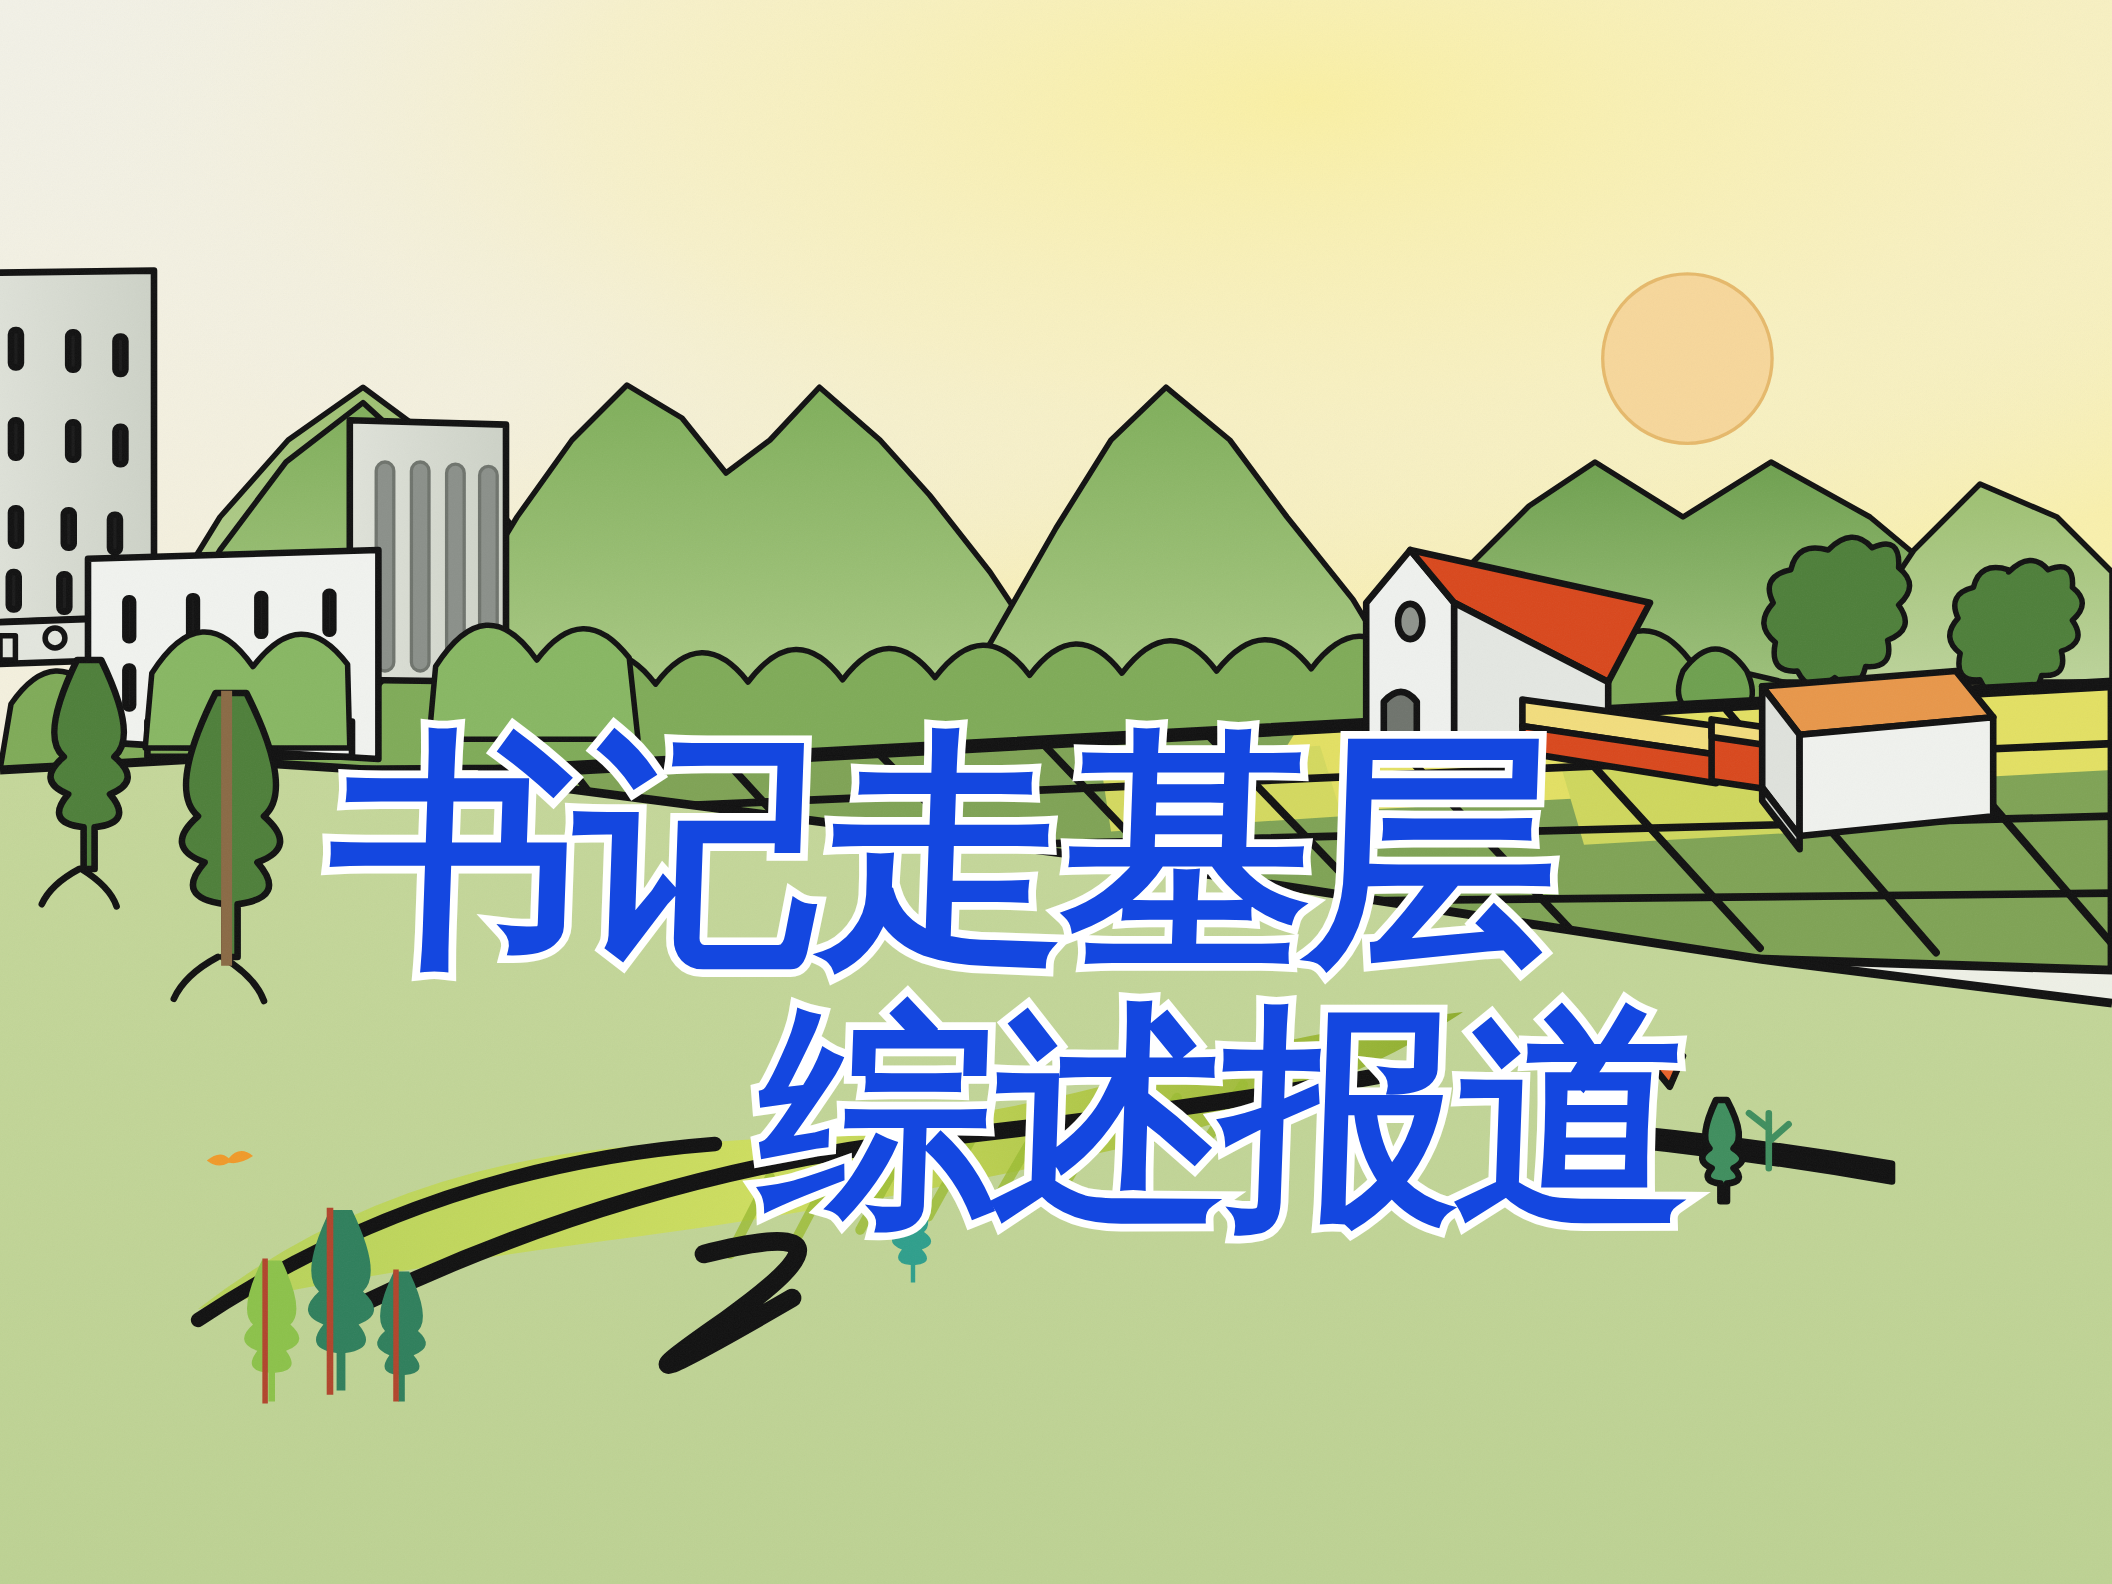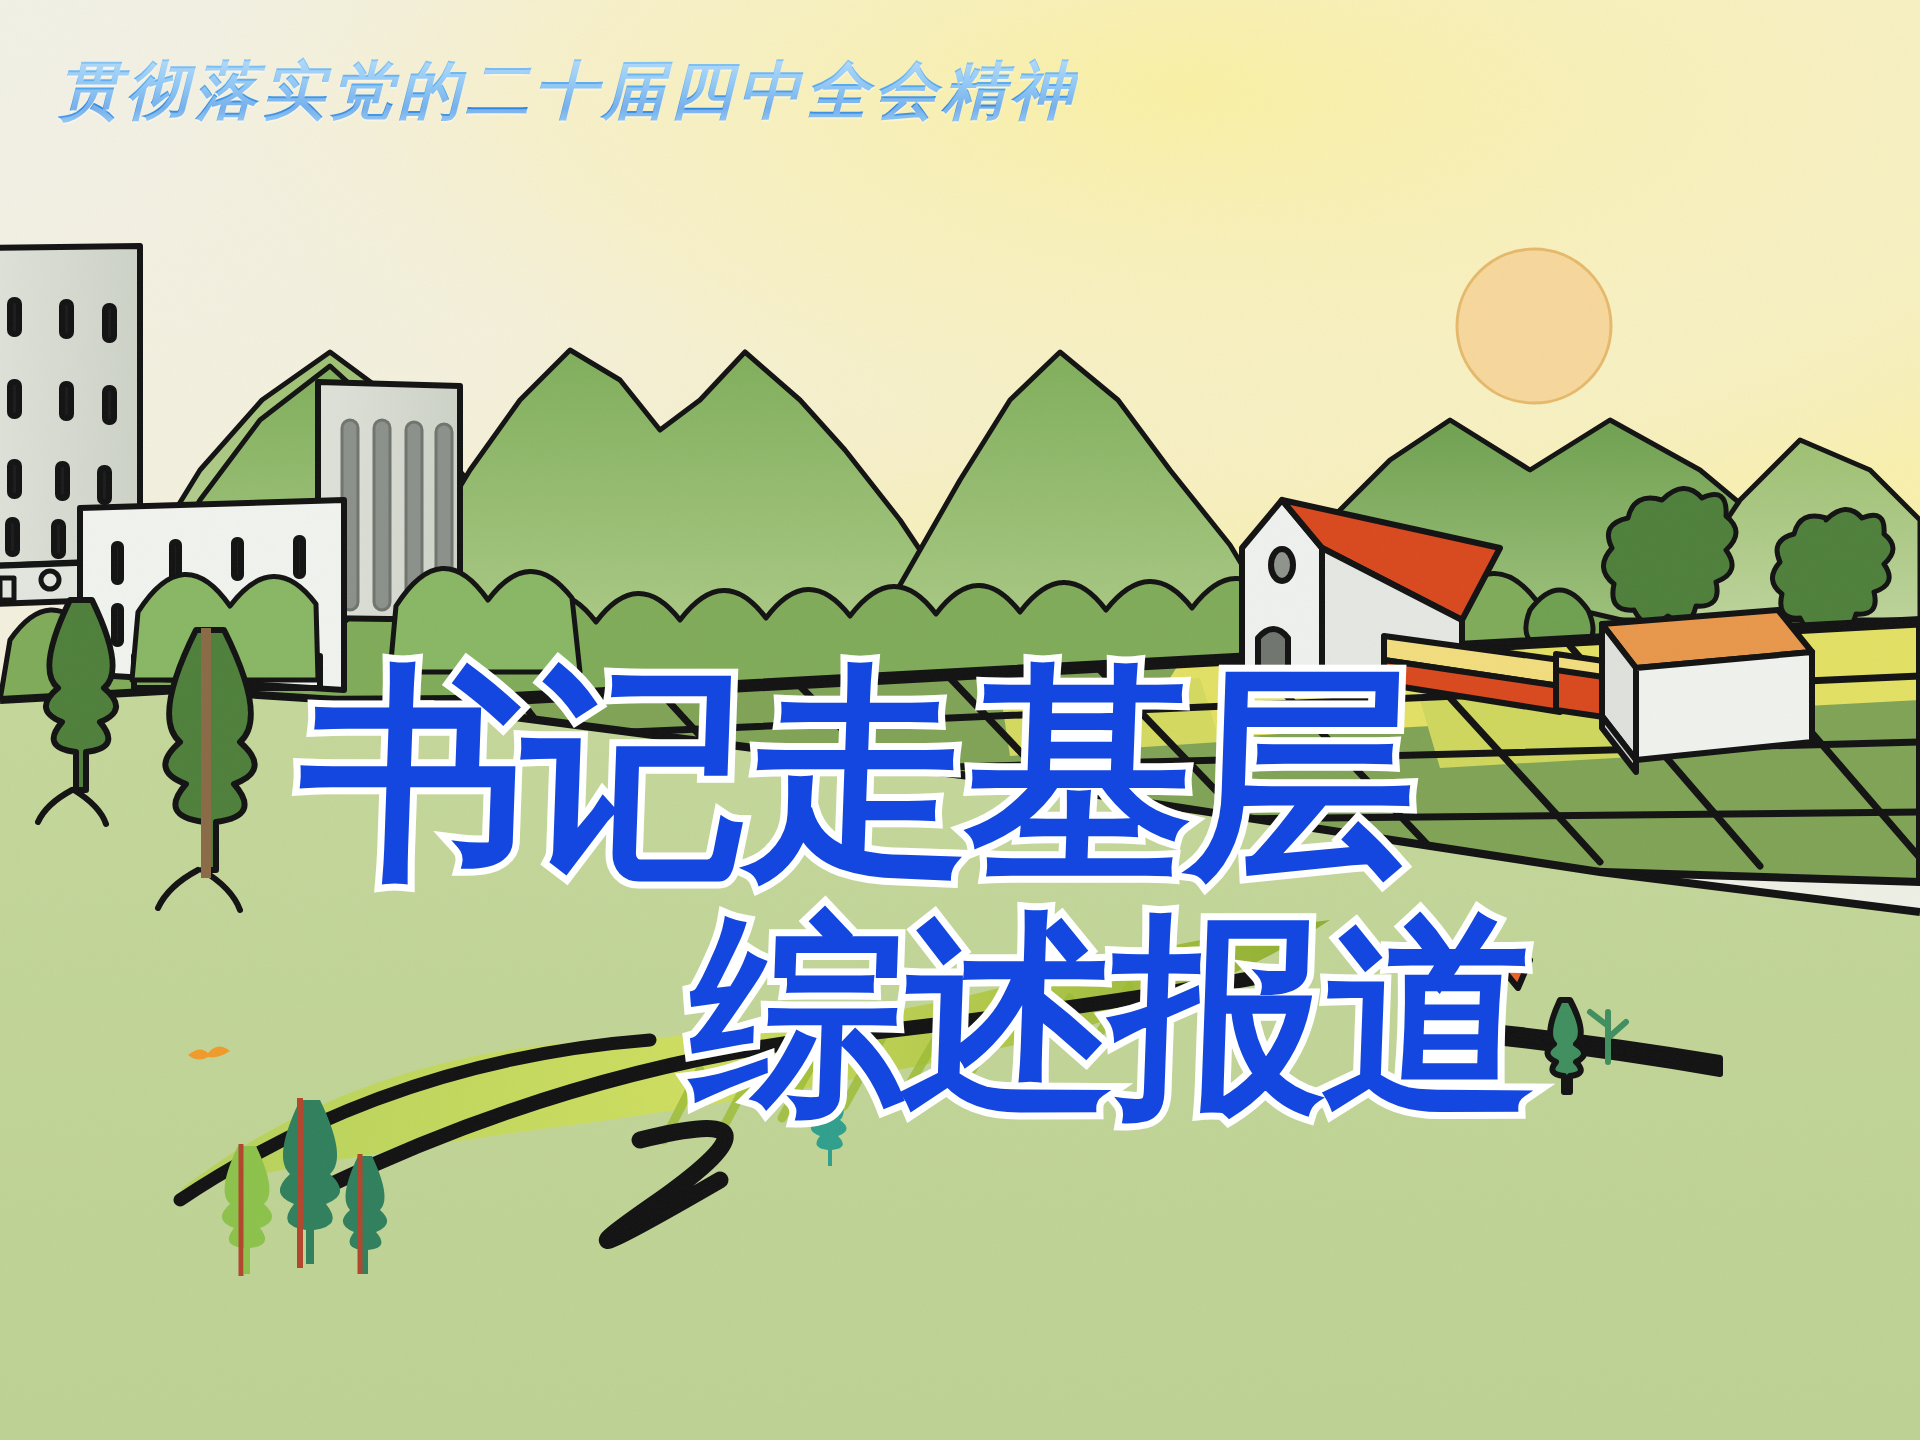--- a/index.html
+++ b/index.html
@@ -293,20 +293,19 @@
       <path d="M 1470 938 L 1530 960 L 1518 988 L 1500 966 Z" fill="#e8612a"></path>
       <rect x="1458" y="992" width="16" height="26" fill="#9aa099"></rect>
       <path d="M 1560 1000 q -16 34 -6 44 q -14 10 2 18 q -10 12 8 14 l 0 16 l 6 0 l 0 -16
                q 18 -2 6 -14 q 16 -8 0 -18 q 12 -10 -6 -44 Z" fill="#3f8e5e"></path>
       <path d="M 1608 1012 l 0 50 M 1608 1026 l -18 -14 M 1608 1038 l 18 -16" fill="none" stroke="#3f8e5e" stroke-width="6" stroke-linecap="round"></path>
     </g>
 
     <rect x="0" y="0" width="1920" height="1440" filter="url(#grain)" fill="transparent" opacity="0.5"></rect>
   </svg>
 
-  <div id="slogan">贯彻落实党的二十届四中全会精神</div>
 
   <div id="title-block">
     <div class="title-line" id="title-line-1">书记走基层</div>
     <div class="title-line" id="title-line-2">综述报道</div>
   </div>
 
 </div>
 
 </body></html>

